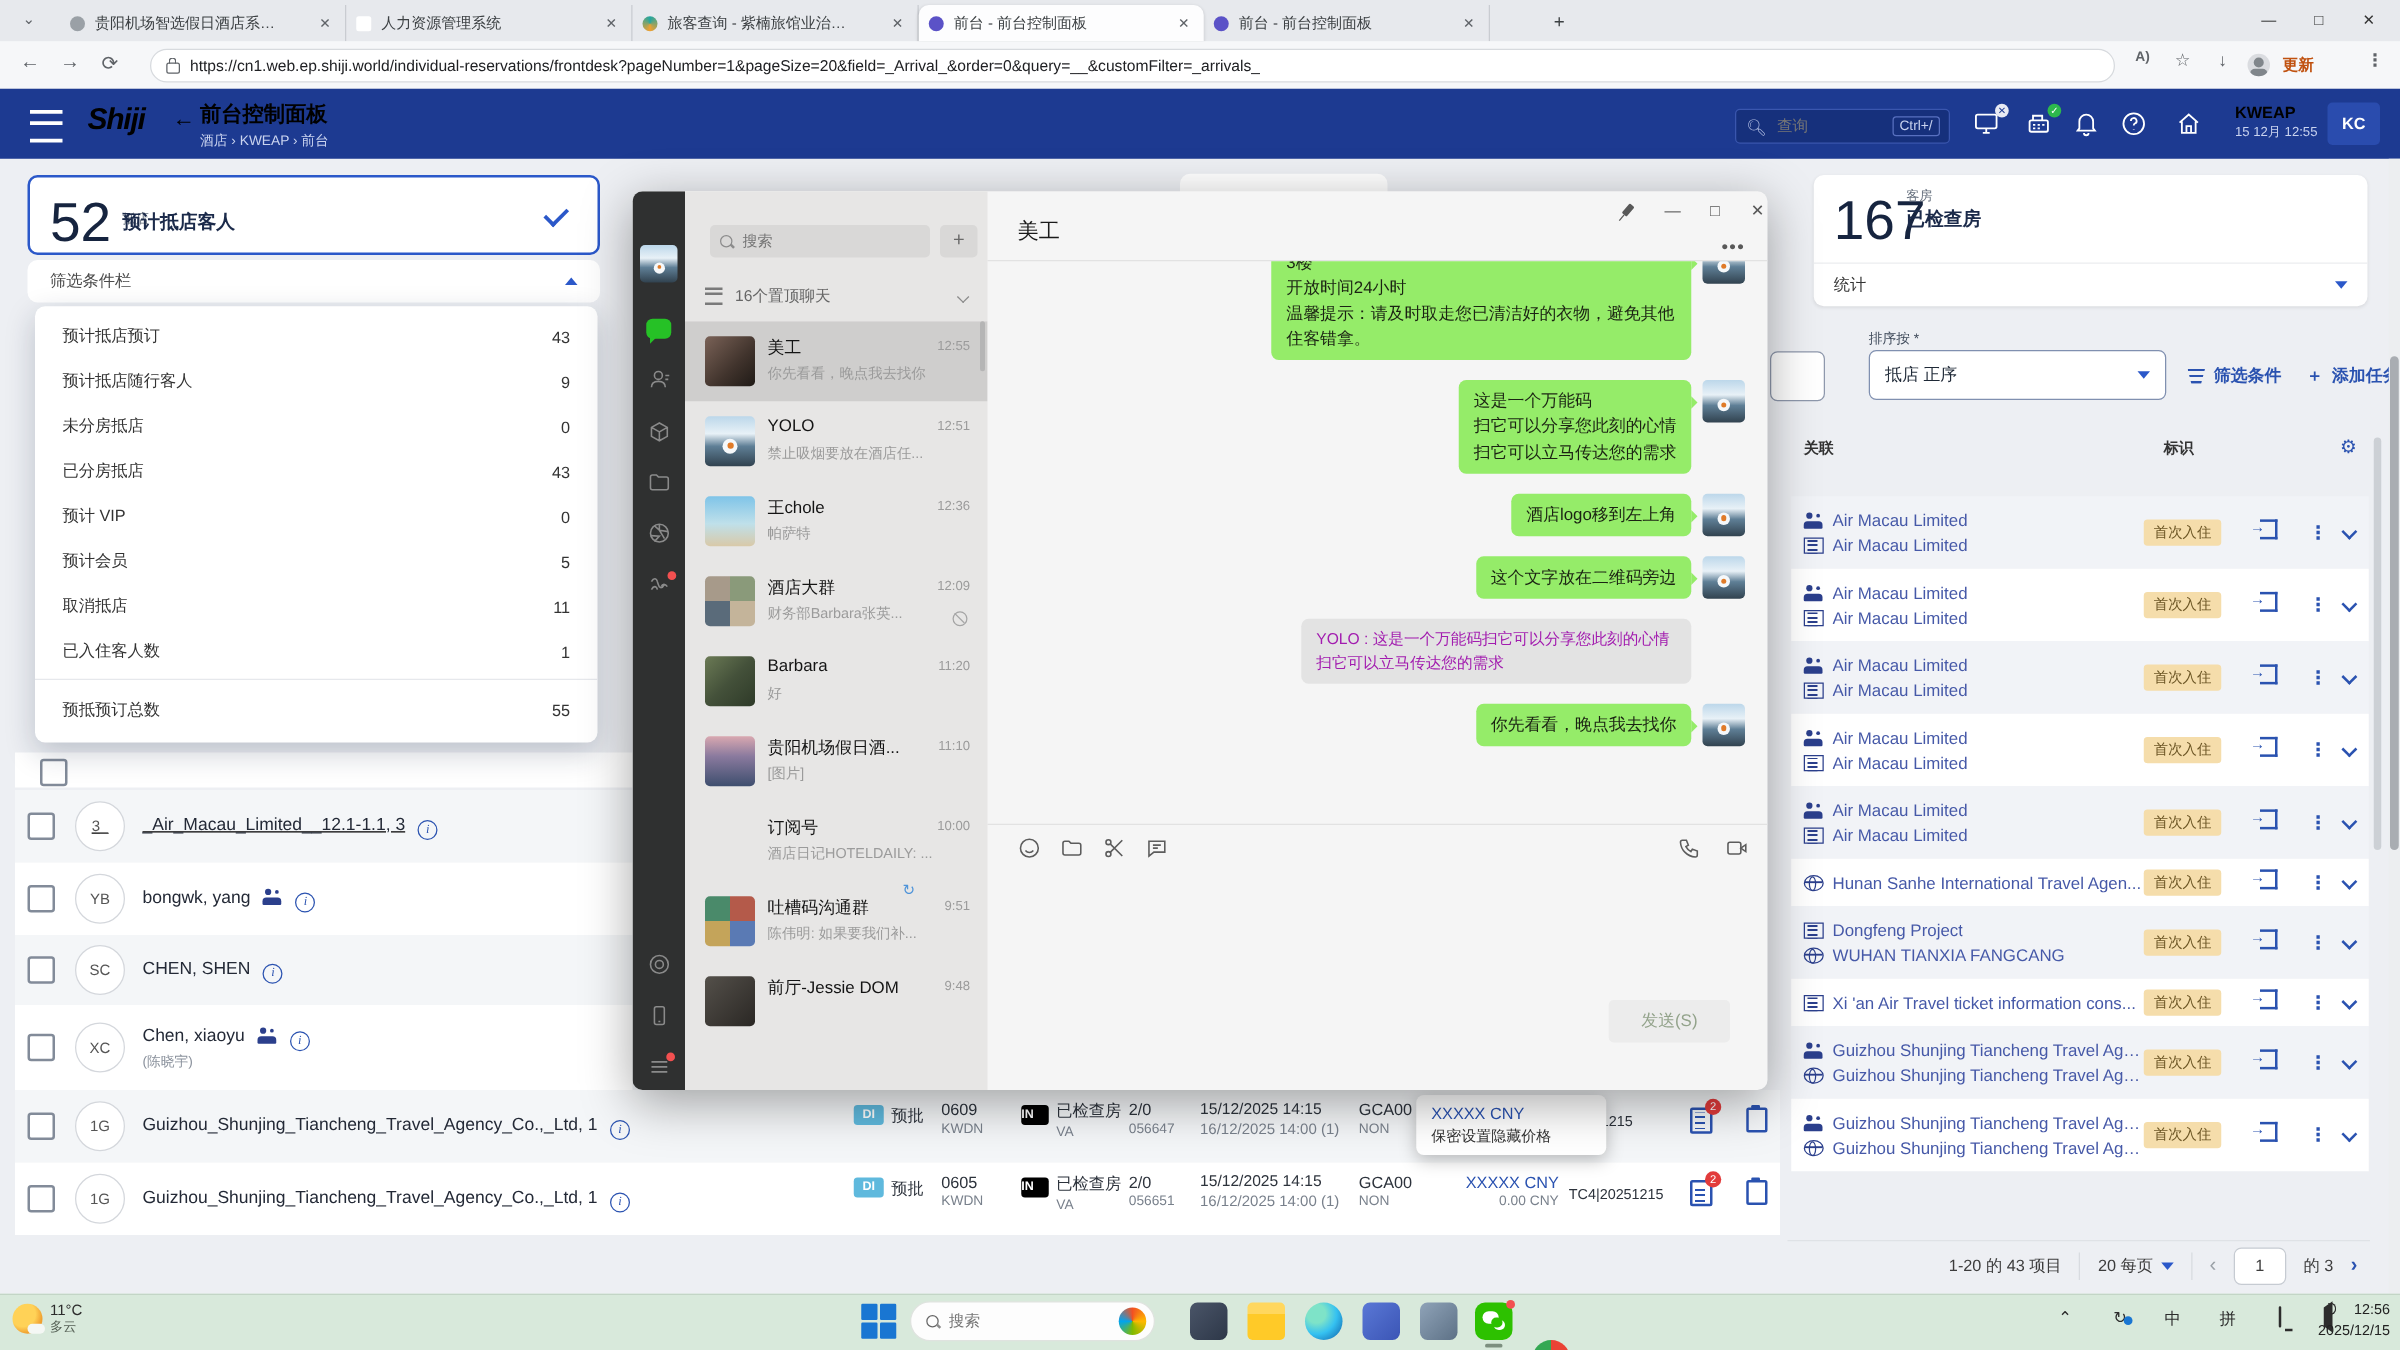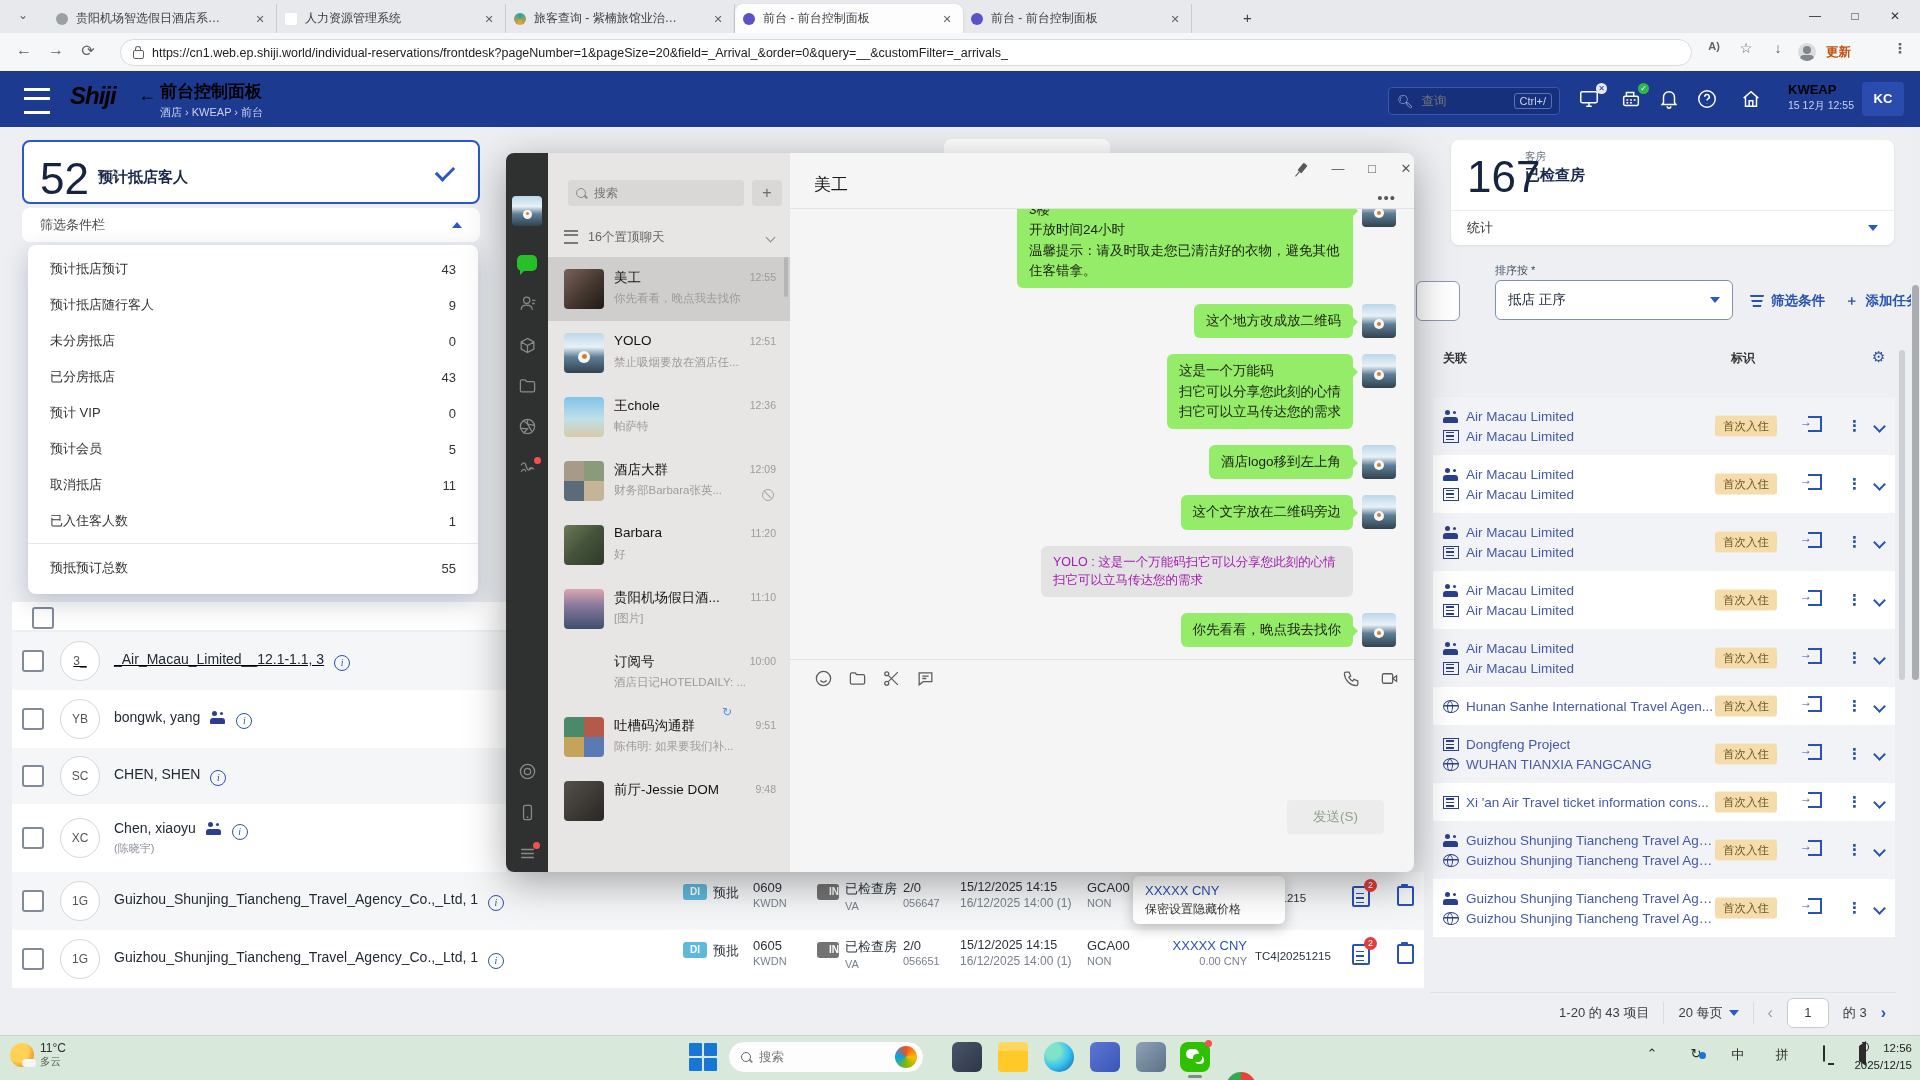--- a/index.html
+++ b/index.html
@@ -74,21 +74,21 @@
   .gav{width:38px;height:38px;border-radius:50%;background:#fff;border:1px solid #d4d7dc;color:#555;font-size:12px;display:flex;align-items:center;justify-content:center;margin-left:16px;flex:0 0 38px;}
   .gname{margin-left:14px;font-size:14px;color:#232936;}
   .gsub{font-size:11px;color:#8a919c;margin-top:1px;}
   .ic-info{display:inline-block;width:14px;height:14px;border:1.5px solid #2a52b0;border-radius:50%;color:#2a52b0;font-size:10px;font-family:"Liberation Serif",serif;font-style:italic;text-align:center;line-height:13px;margin-left:10px;vertical-align:-2px;}
   .ic-ppl{display:inline-block;position:relative;width:16px;height:13px;margin-left:10px;vertical-align:-2px;}
   .ic-ppl:before{content:"";position:absolute;left:2px;top:0;width:5px;height:5px;border-radius:50%;background:#2b3f8c;box-shadow:7px 0 0 -1px #2b3f8c;}
   .ic-ppl:after{content:"";position:absolute;left:0;bottom:0;width:15px;height:6px;border-radius:3px 3px 1px 1px;background:#2b3f8c;}
   .details{position:absolute;left:0;top:0;width:100%;height:100%;font-size:13px;color:#2d333c;}
   .d2{font-size:11px;color:#79818c;margin-top:2px;}
   .chipDI{position:absolute;left:671px;top:12px;width:24px;height:16px;background:#5fb9dd;color:#fff;font-size:10px;font-weight:bold;text-align:center;line-height:16px;border-radius:3px;}
-  .chipIN{position:absolute;left:805px;top:12px;width:22px;height:16px;background:#737373;color:#fff;font-size:10px;font-weight:bold;text-align:right;line-height:16px;border-radius:3px;}
+  .chipIN{position:absolute;left:805px;top:12px;width:22px;height:16px;background:#000000;color:#fff;font-size:10px;font-weight:bold;text-align:left;line-height:16px;border-radius:3px;}
   .price-blue{color:#2a52b0;}
   .docwrap{position:absolute;left:1340px;top:14px;}
   .ic-doc{display:block;width:14px;height:17px;border:2px solid #2a52b0;border-radius:2px;background:repeating-linear-gradient(180deg,transparent 0 3px,#2a52b0 3px 4.5px);background-size:8px 100%;background-position:2px 2px;background-repeat:no-repeat;}
   .numbadge{position:absolute;right:-7px;top:-7px;width:13px;height:13px;background:#e23b3b;border-radius:50%;color:#fff;font-size:9px;text-align:center;line-height:13px;}
   .ic-clip{position:absolute;left:1385px;top:14px;width:13px;height:16px;border:2px solid #2a52b0;border-radius:2px;}
   .ic-clip:before{content:"";position:absolute;left:2px;top:-4px;width:7px;height:3px;background:#2a52b0;border-radius:1px;}
   .tooltip{left:1133px;top:876px;width:152px;height:48px;background:#fff;border-radius:6px;box-shadow:0 4px 14px rgba(0,0,0,.25);z-index:15;padding:7px 12px;box-sizing:border-box;}
   .tooltip .tp1{font-size:13px;color:#2a52b0;}
   .tooltip .tp2{font-size:12px;color:#333;margin-top:3px;}
 
@@ -889,24 +889,20 @@
 
       <div class="msgs">
 
           <div class="msg sent">
             <span class="bub">3楼
 开放时间24小时
 温馨提示：请及时取走您已清洁好的衣物，避免其他住客错拿。</span>
             <span class="mav penguin"></span>
           </div>
 
-          <div class="msg sent">
-            <span class="bub">这个地方改成放二维码</span>
-            <span class="mav penguin"></span>
-          </div>
 
           <div class="msg sent">
             <span class="bub">这是一个万能码
 扫它可以分享您此刻的心情
 扫它可以立马传达您的需求</span>
             <span class="mav penguin"></span>
           </div>
 
           <div class="msg sent">
             <span class="bub">酒店logo移到左上角</span>

